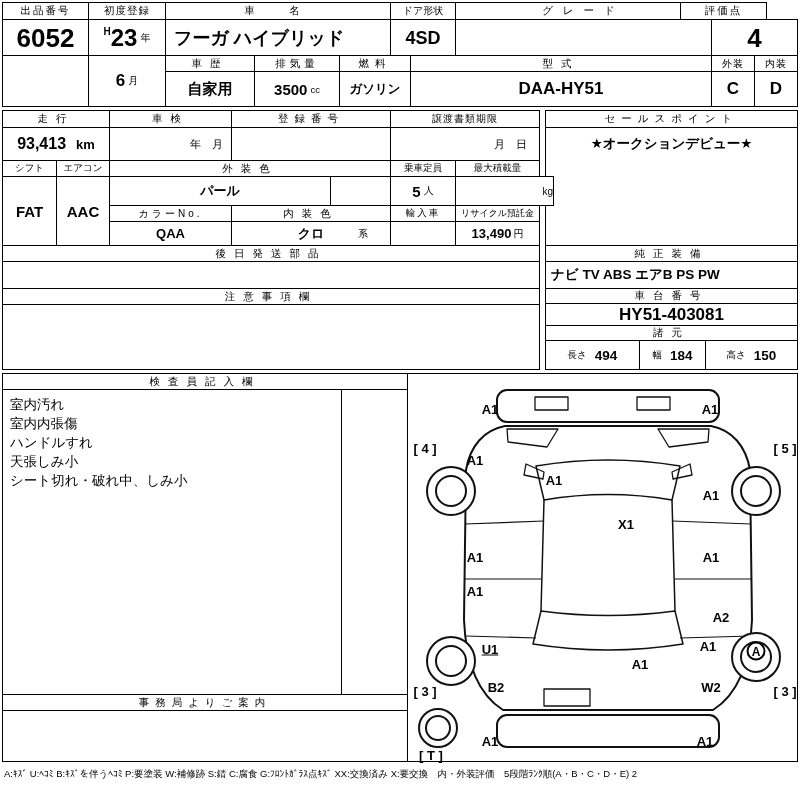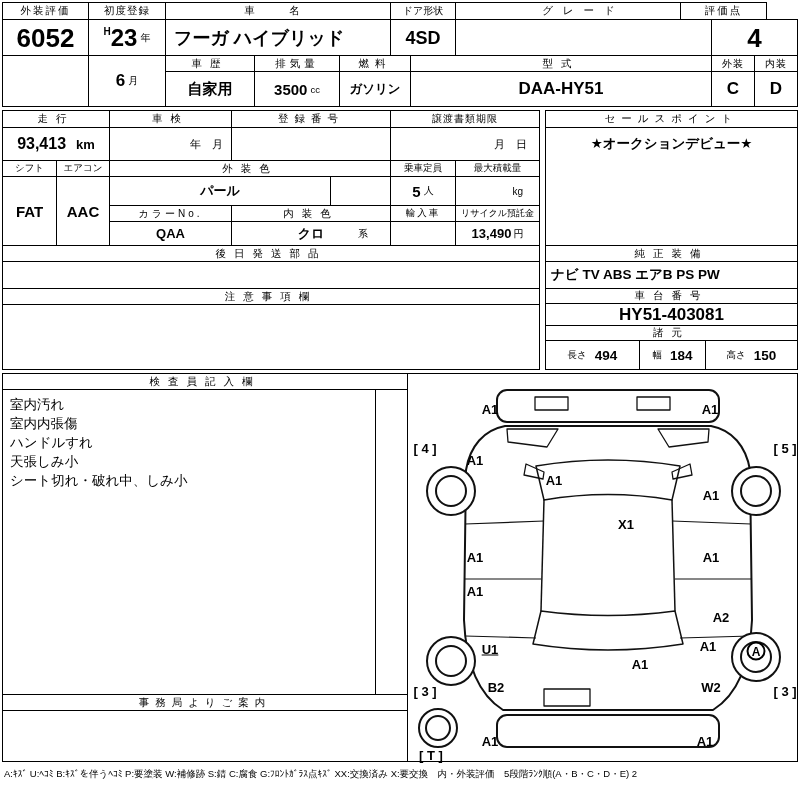--- a/index.html
+++ b/index.html
@@ -37,21 +37,21 @@
   .mark{position:absolute;transform:translate(-50%,-50%);font-weight:bold;font-size:13px;white-space:nowrap}
   .mark.circled{border:2px solid #000;border-radius:50%;width:19px;height:19px;display:flex;align-items:center;justify-content:center;background:#fff;font-size:12px}
   .mark.bracket::before{content:"[ "}
   .mark.bracket::after{content:" ]"}
 </style>
 </head>
 <body>
 
 <div class="sheet">
 
-  <div class="cell hd ls2" style="left:2px;top:2px;width:87px;height:18px">外装評価</div>
+  <div class="cell hd ls2" style="left:2px;top:2px;width:87px;height:18px">出品番号</div>
   <div class="cell v fs26" style="left:2px;top:19px;width:87px;height:38px">6052</div>
   <div class="cell" style="left:2px;top:55px;width:87px;height:52px"></div>
 
   <div class="cell hd ls1" style="left:88px;top:2px;width:78px;height:18px">初度登録</div>
   <div class="cell" style="left:88px;top:19px;width:78px;height:38px">
     <span class="era">H</span>
       <span class="yr">23</span>
       <span class="un">年</span>
   </div>
   <div class="cell" style="left:88px;top:55px;width:78px;height:52px">
@@ -118,21 +118,21 @@
   <div class="cell v" style="left:109px;top:176px;width:222px;height:30px">パール</div>
   <div class="cell" style="left:330px;top:176px;width:61px;height:30px"></div>
 
   <div class="cell hd fs95" style="left:390px;top:160px;width:66px;height:17px">乗車定員</div>
   <div class="cell" style="left:390px;top:176px;width:66px;height:30px">
     <span class="v fs15">5</span>
       <span class="un">人</span>
   </div>
 
   <div class="cell hd fs95" style="left:455px;top:160px;width:85px;height:17px">最大積載量</div>
-  <div class="cell right" style="left:455px;top:176px;width:85px;height:30px;padding-right:16px">
+  <div class="cell right" style="left:455px;top:176px;width:99px;height:30px;padding-right:0">
     <span class="un">kg</span>
   </div>
 
   <div class="cell hd fs10 ls3" style="left:109px;top:205px;width:123px;height:17px">カラーNo.</div>
   <div class="cell v" style="left:109px;top:221px;width:123px;height:25px">QAA</div>
 
   <div class="cell hd ls8" style="left:231px;top:205px;width:160px;height:17px">内装色</div>
   <div class="cell rel" style="left:231px;top:221px;width:160px;height:25px">
     <span class="v">クロ</span>
     <span class="suffix">系</span>
@@ -169,21 +169,21 @@
       <span class="speclab">幅</span>
       <span class="specval">184</span>
     </div>
     <div class="specgrp" style="width:92px">
       <span class="speclab">高さ</span>
       <span class="specval">150</span>
     </div>
   </div>
 
   <div class="cell hd ls8" style="left:2px;top:373px;width:406px;height:17px">検査員記入欄</div>
-  <div class="cell notesbox" style="left:2px;top:389px;width:374px;height:306px">
+  <div class="cell notesbox" style="left:2px;top:389px;width:340px;height:306px">
       <div>室内汚れ</div>
       <div>室内内張傷</div>
       <div>ハンドルすれ</div>
       <div>天張しみ小</div>
       <div>シート切れ・破れ中、しみ小</div>
     </div>
   <div class="cell hd ls6" style="left:2px;top:694px;width:406px;height:17px">事務局よりご案内</div>
   <div class="cell" style="left:2px;top:710px;width:406px;height:52px"></div>
 
   <div class="diag" style="left:407px;top:373px;width:391px;height:389px">

